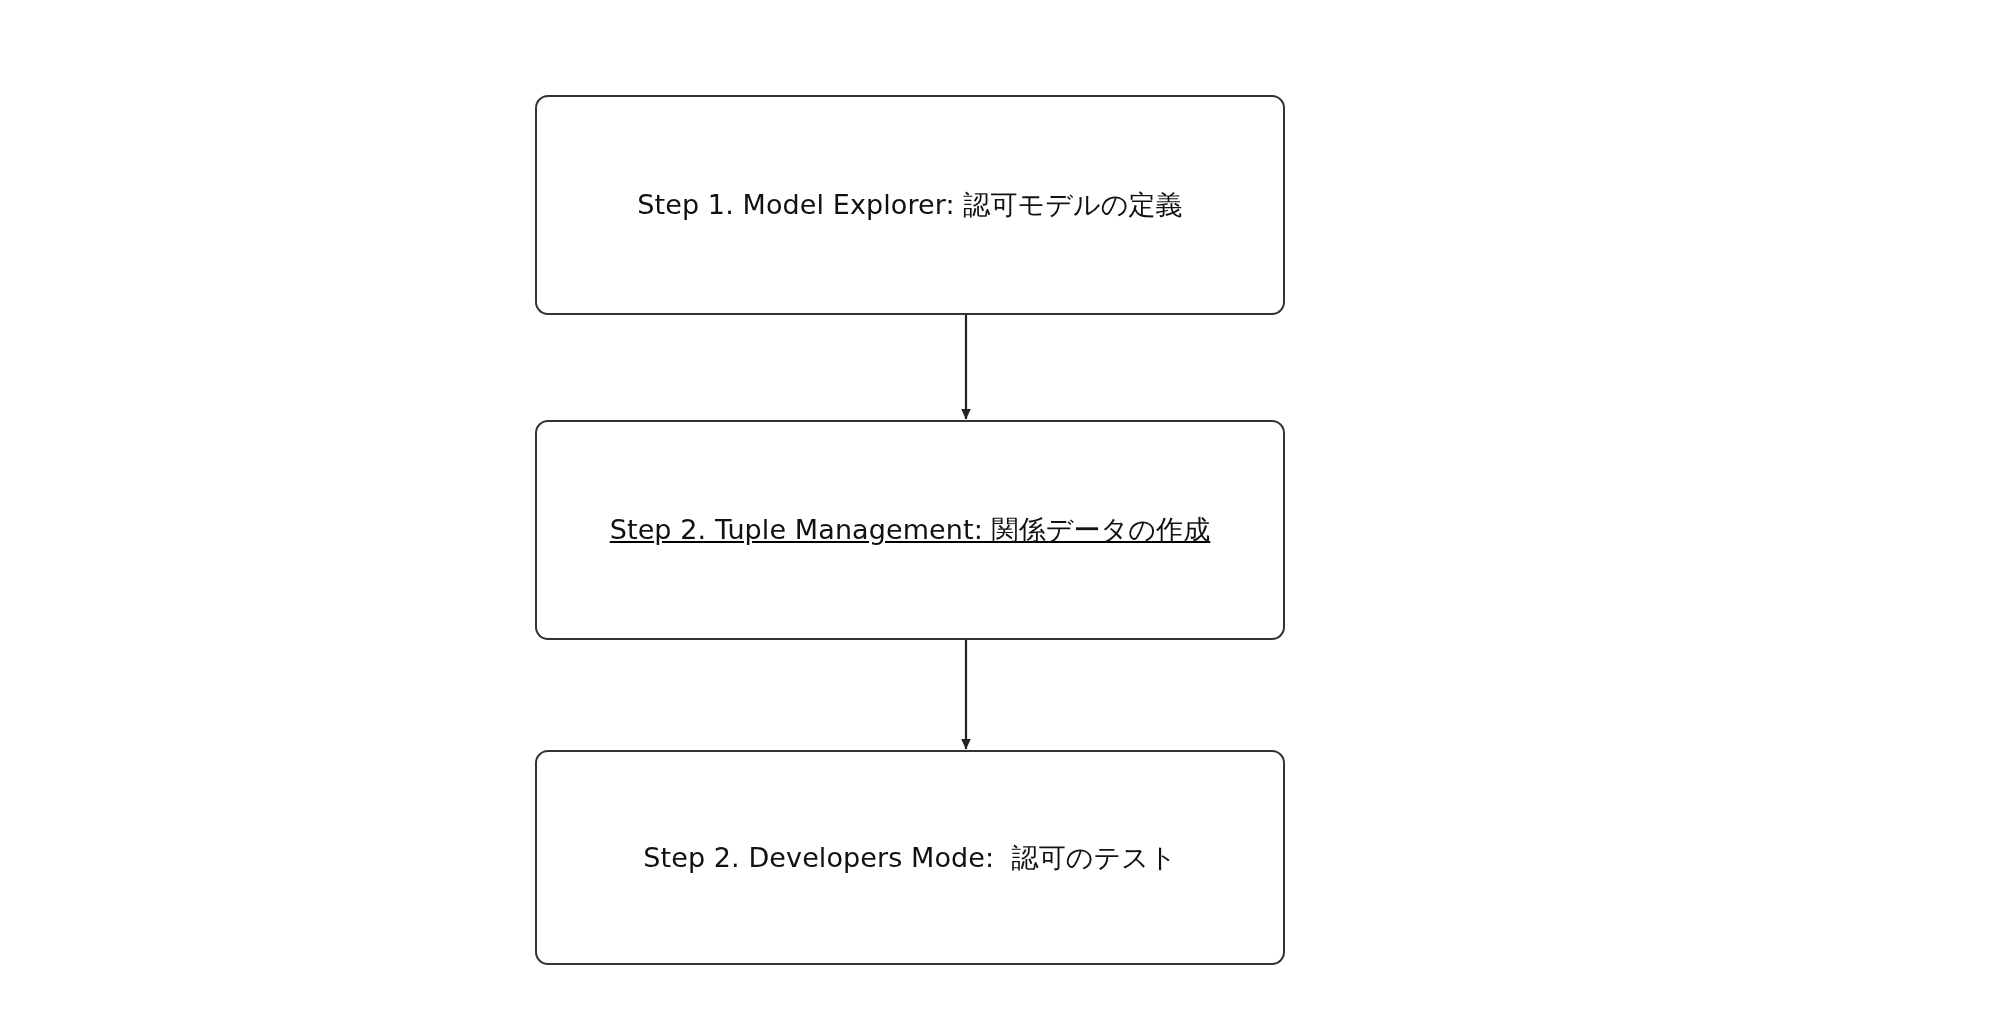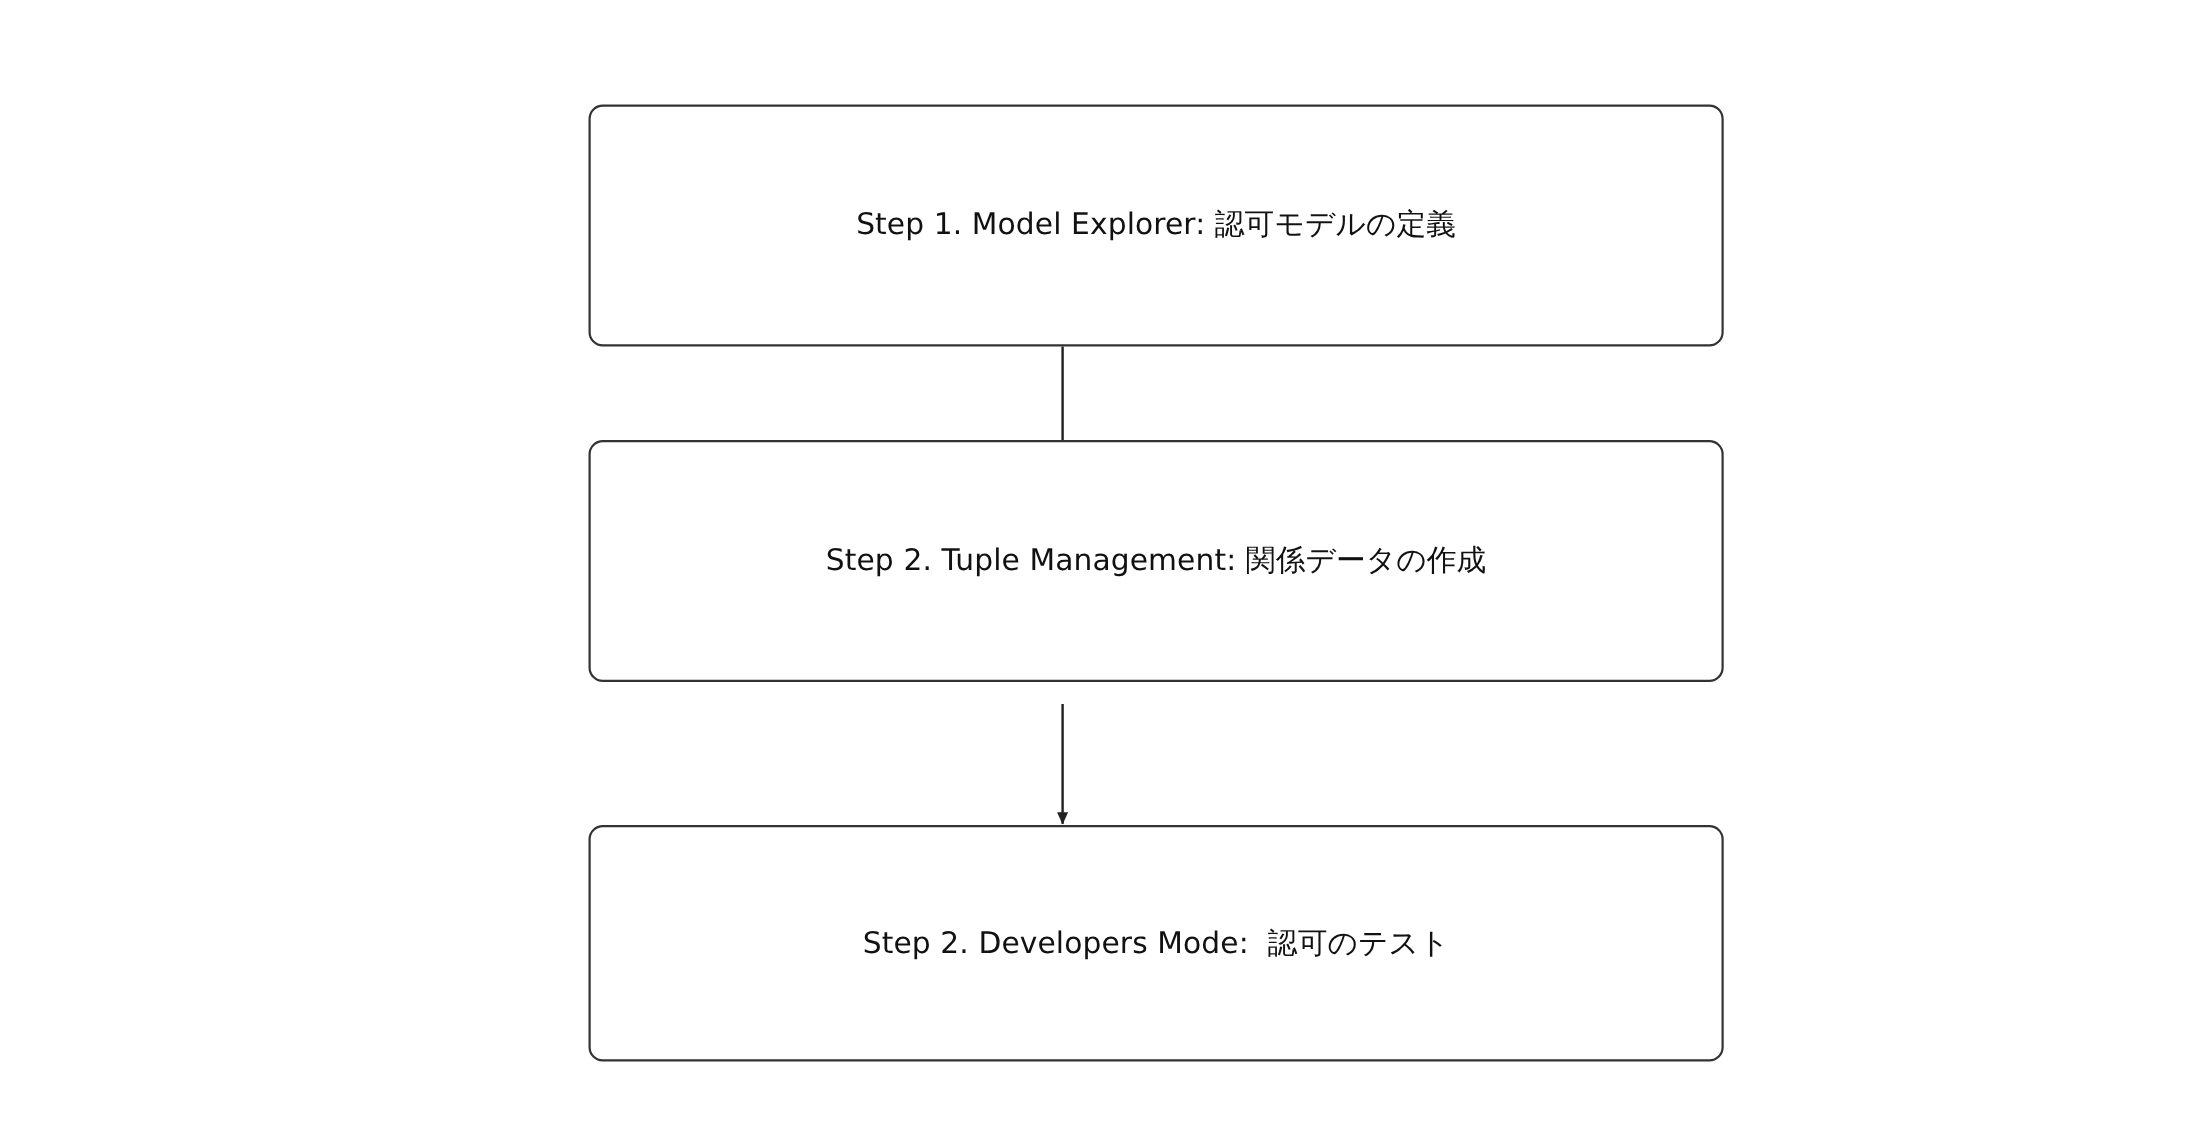--- a/index.html
+++ b/index.html
@@ -22,31 +22,31 @@
   .flow-svg {
     position: absolute;
     top: 0;
     left: 0;
     width: 2000px;
     height: 1033px;
   }
   .node-box {
     position: absolute;
     left: 535px;
-    width: 1032px;
+    width: 750px;
     box-sizing: border-box;
     border: 2px solid #333333;
     border-radius: 13px;
     background: #ffffff;
     display: flex;
     align-items: center;
     justify-content: center;
   }
   #node-step1 { top: 95px;  height: 220px; }
-  #node-step2 { top: 400px; height: 220px; }
+  #node-step2 { top: 420px; height: 220px; text-decoration: underline; }
   #node-step3 { top: 750px; height: 215px; }
   .node-label {
     font-size: 27px;
     line-height: 1.3;
     color: #111111;
     text-align: center;
     white-space: pre;
     letter-spacing: 0.1px;
     font-weight: 400;
   }

